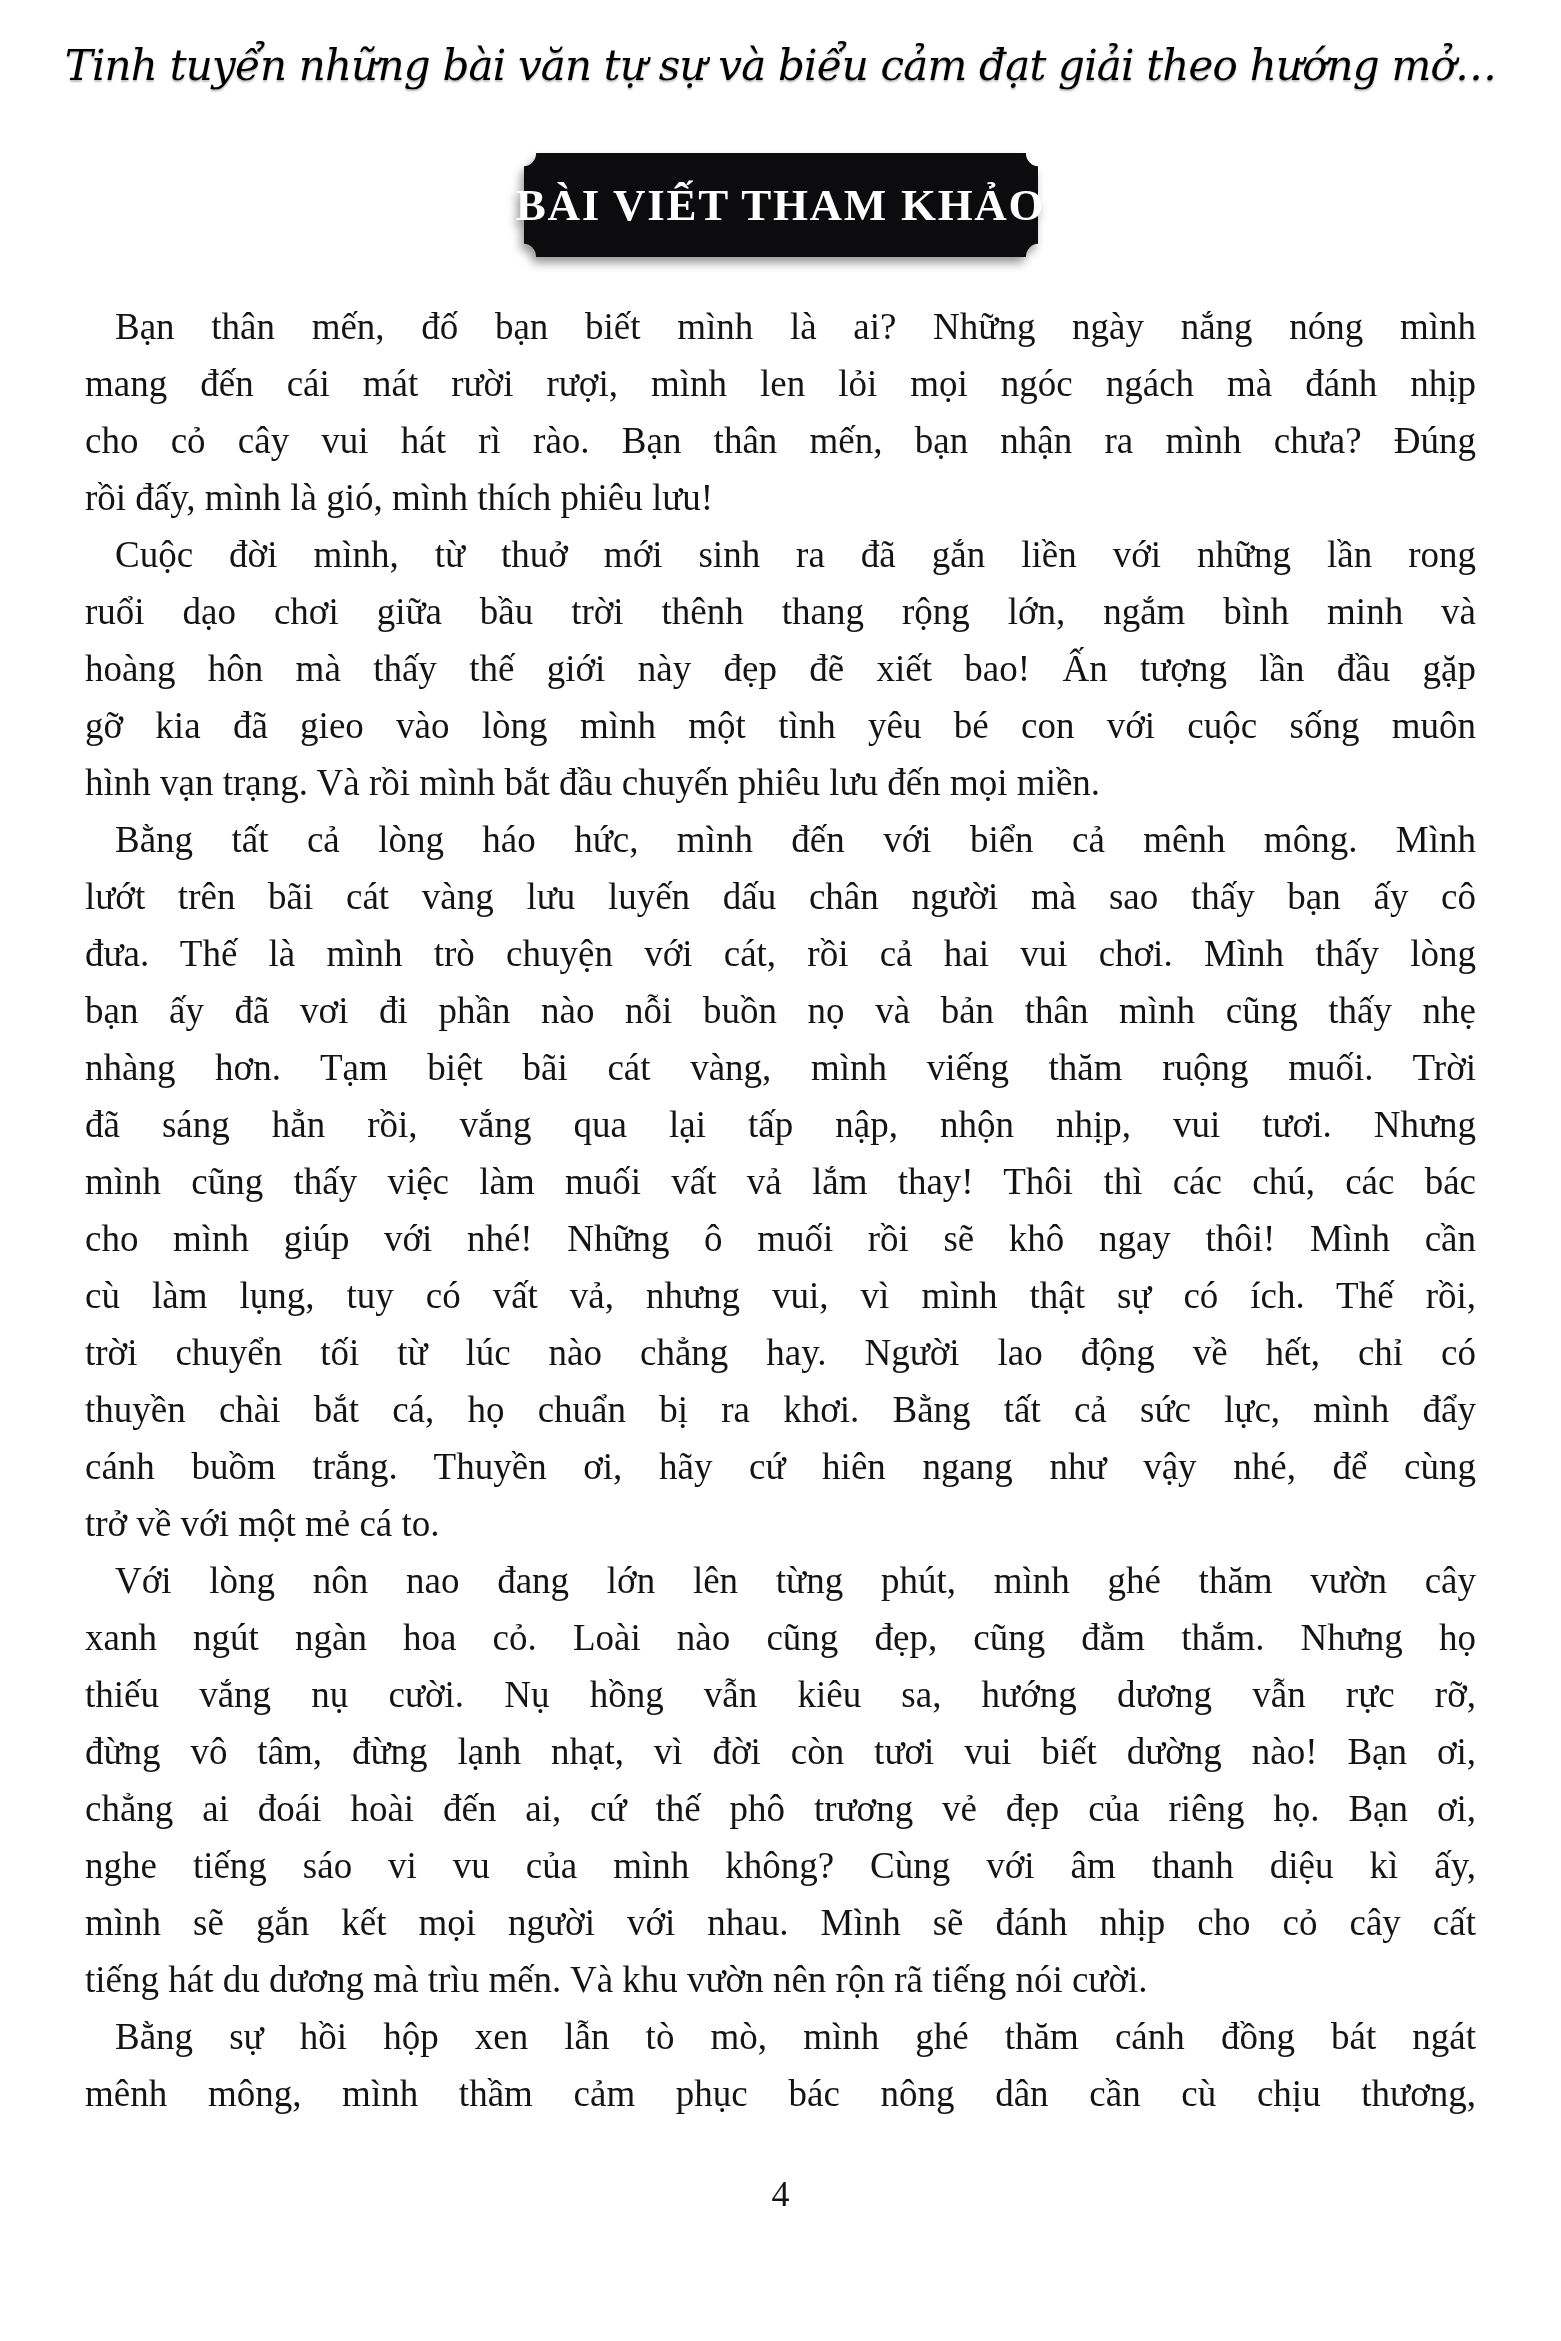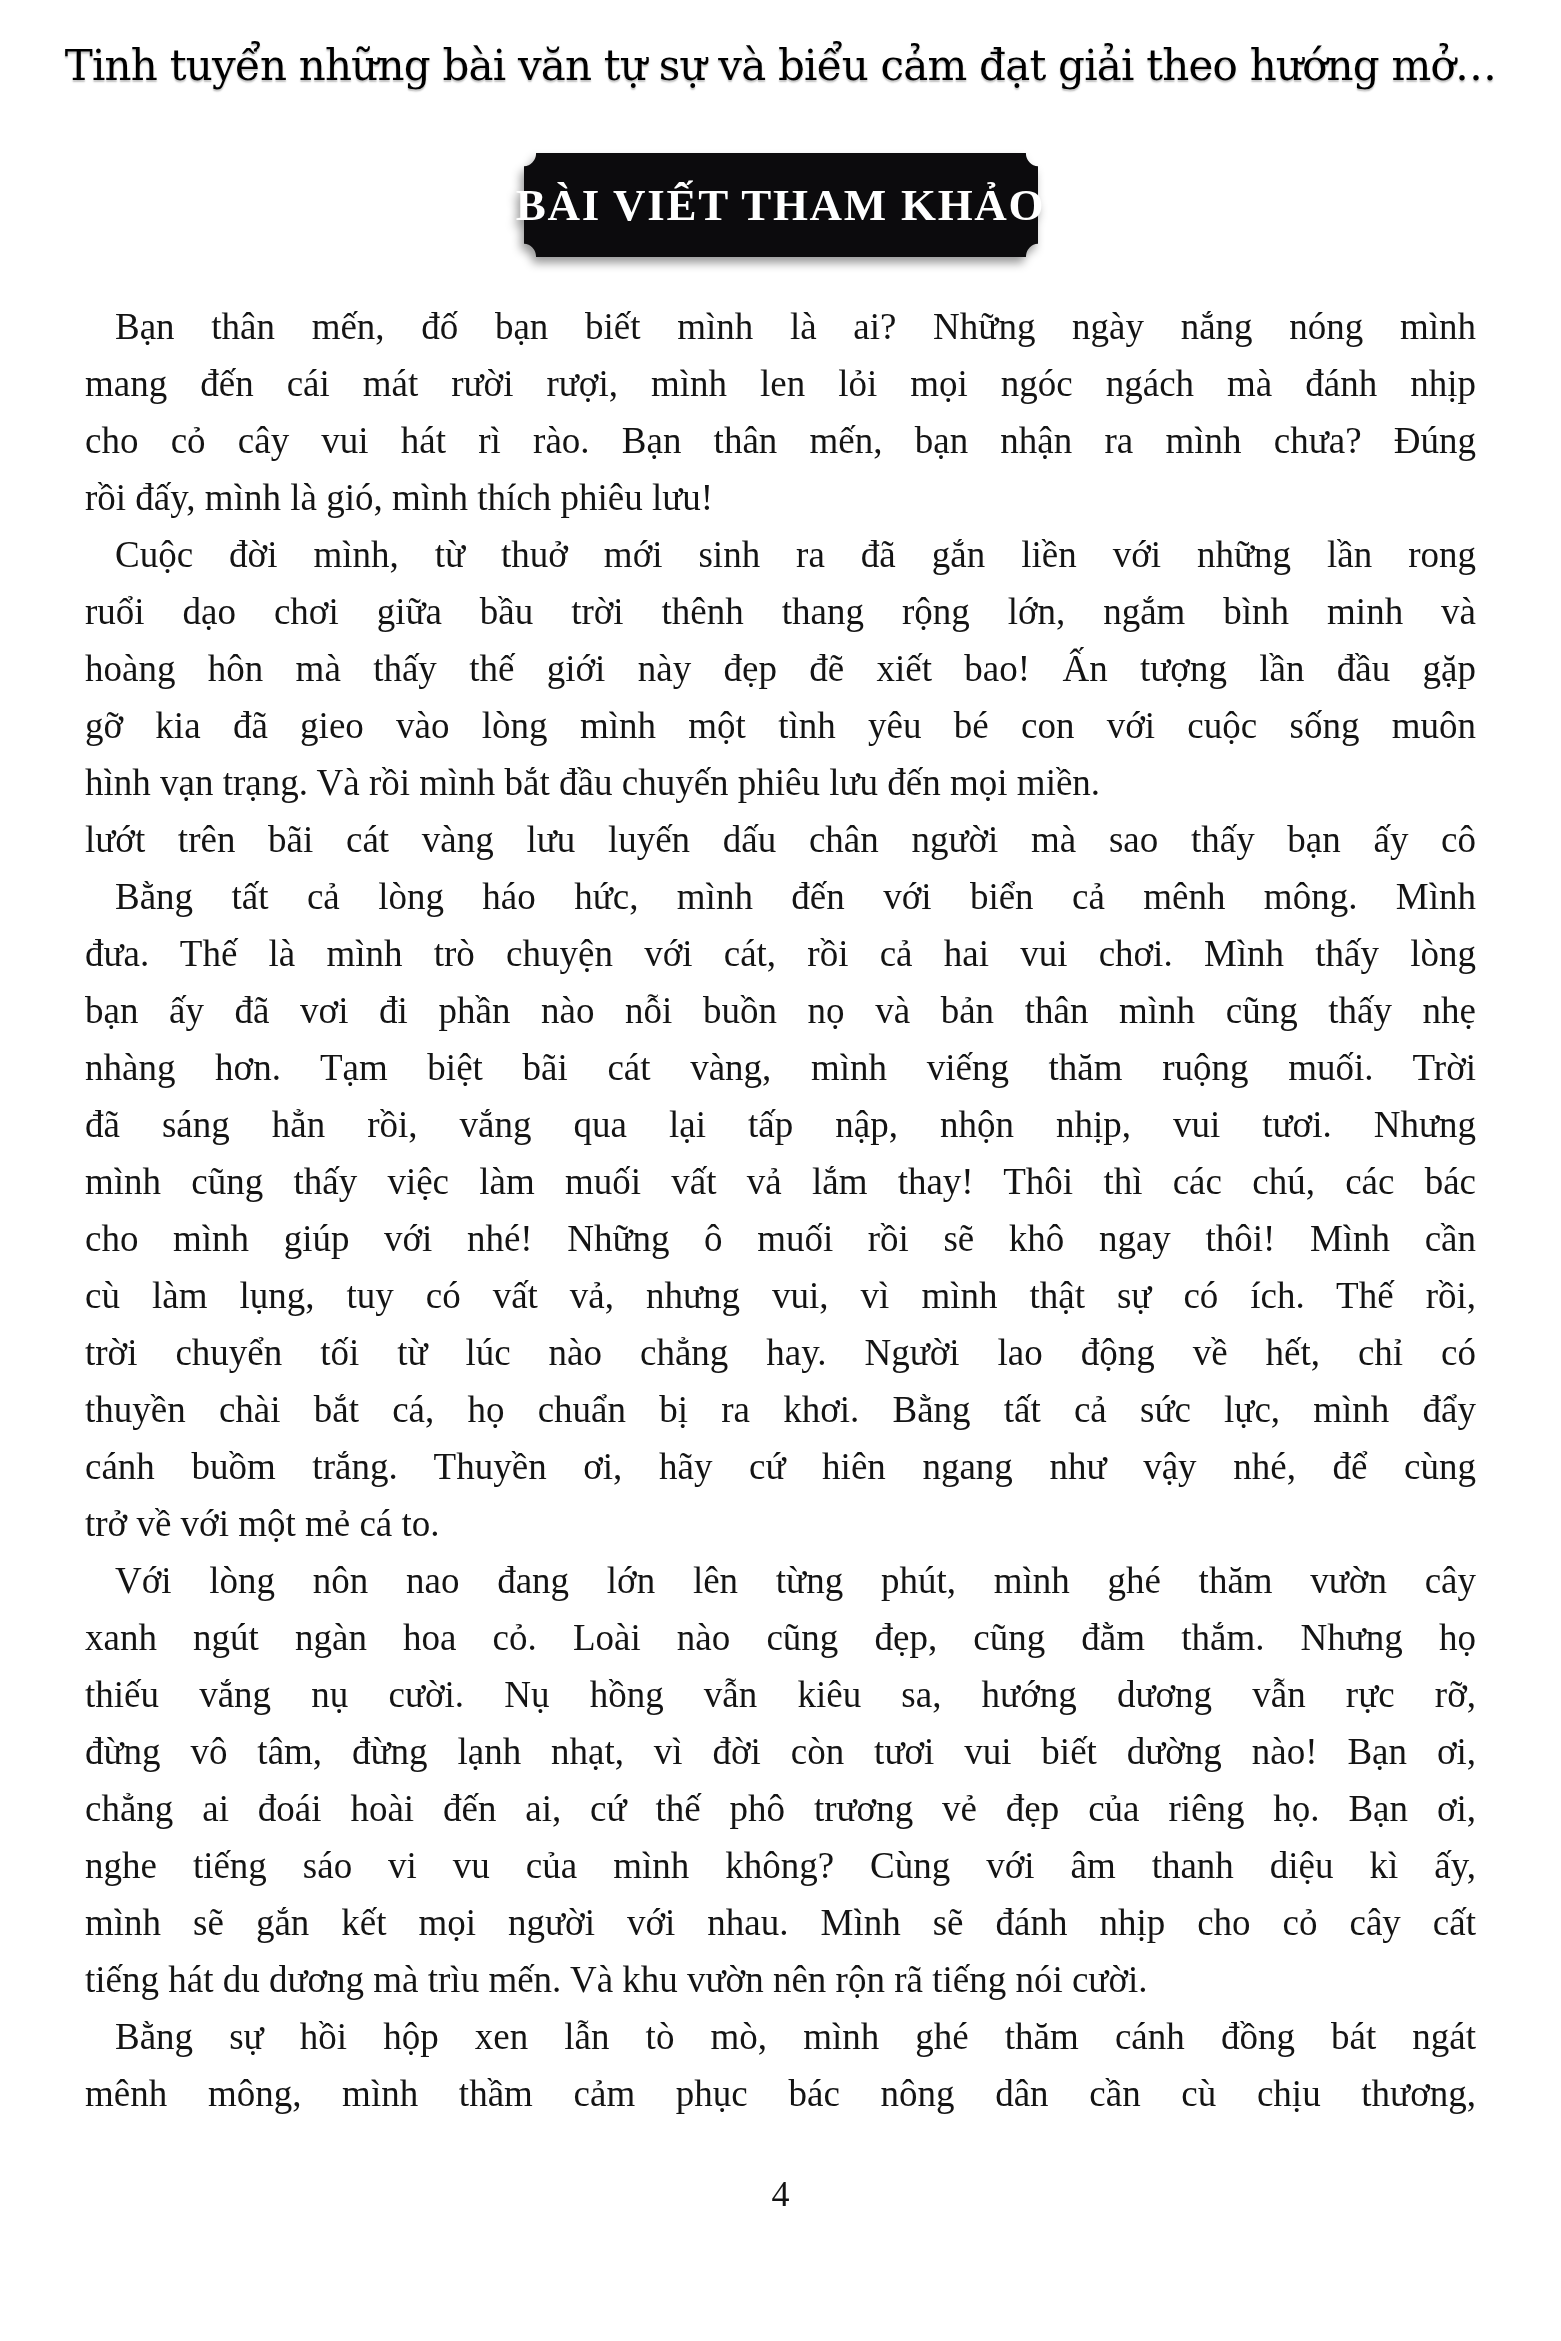--- a/index.html
+++ b/index.html
@@ -18,20 +18,21 @@
     font-family:"Liberation Serif","DejaVu Serif",serif;
     color:var(--ink);
   }
 
   
   .running-header{
     position:absolute;
     top:41px;left:0;right:0;
     text-align:center;
     font-family:"DejaVu Serif","Liberation Serif",serif;
+    font-style:italic;
     font-size:42px;
     letter-spacing:-0.8px;
     color:#000;
     white-space:nowrap;
     text-shadow:0 1.7px 1.7px rgba(0,0,0,0.25);
   }
 
   
   .banner{
     position:absolute;
@@ -98,22 +99,22 @@
   <div class="body-text">
       <div class="line first">Bạn thân mến, đố bạn biết mình là ai? Những ngày nắng nóng mình</div>
       <div class="line">mang đến cái mát rười rượi, mình len lỏi mọi ngóc ngách mà đánh nhịp</div>
       <div class="line">cho cỏ cây vui hát rì rào. Bạn thân mến, bạn nhận ra mình chưa? Đúng</div>
       <div class="line last">rồi đấy, mình là gió, mình thích phiêu lưu!</div>
       <div class="line first">Cuộc đời mình, từ thuở mới sinh ra đã gắn liền với những lần rong</div>
       <div class="line">ruổi dạo chơi giữa bầu trời thênh thang rộng lớn, ngắm bình minh và</div>
       <div class="line">hoàng hôn mà thấy thế giới này đẹp đẽ xiết bao! Ấn tượng lần đầu gặp</div>
       <div class="line">gỡ kia đã gieo vào lòng mình một tình yêu bé con với cuộc sống muôn</div>
       <div class="line last">hình vạn trạng. Và rồi mình bắt đầu chuyến phiêu lưu đến mọi miền.</div>
+      <div class="line first">Bằng tất cả lòng háo hức, mình đến với biển cả mênh mông. Mình</div>
       <div class="line">lướt trên bãi cát vàng lưu luyến dấu chân người mà sao thấy bạn ấy cô</div>
-      <div class="line first">Bằng tất cả lòng háo hức, mình đến với biển cả mênh mông. Mình</div>
       <div class="line">đưa. Thế là mình trò chuyện với cát, rồi cả hai vui chơi. Mình thấy lòng</div>
       <div class="line">bạn ấy đã vơi đi phần nào nỗi buồn nọ và bản thân mình cũng thấy nhẹ</div>
       <div class="line">nhàng hơn. Tạm biệt bãi cát vàng, mình viếng thăm ruộng muối. Trời</div>
       <div class="line">đã sáng hẳn rồi, vắng qua lại tấp nập, nhộn nhịp, vui tươi. Nhưng</div>
       <div class="line">mình cũng thấy việc làm muối vất vả lắm thay! Thôi thì các chú, các bác</div>
       <div class="line">cho mình giúp với nhé! Những ô muối rồi sẽ khô ngay thôi! Mình cần</div>
       <div class="line">cù làm lụng, tuy có vất vả, nhưng vui, vì mình thật sự có ích. Thế rồi,</div>
       <div class="line">trời chuyển tối từ lúc nào chẳng hay. Người lao động về hết, chỉ có</div>
       <div class="line">thuyền chài bắt cá, họ chuẩn bị ra khơi. Bằng tất cả sức lực, mình đẩy</div>
       <div class="line">cánh buồm trắng. Thuyền ơi, hãy cứ hiên ngang như vậy nhé, để cùng</div>

